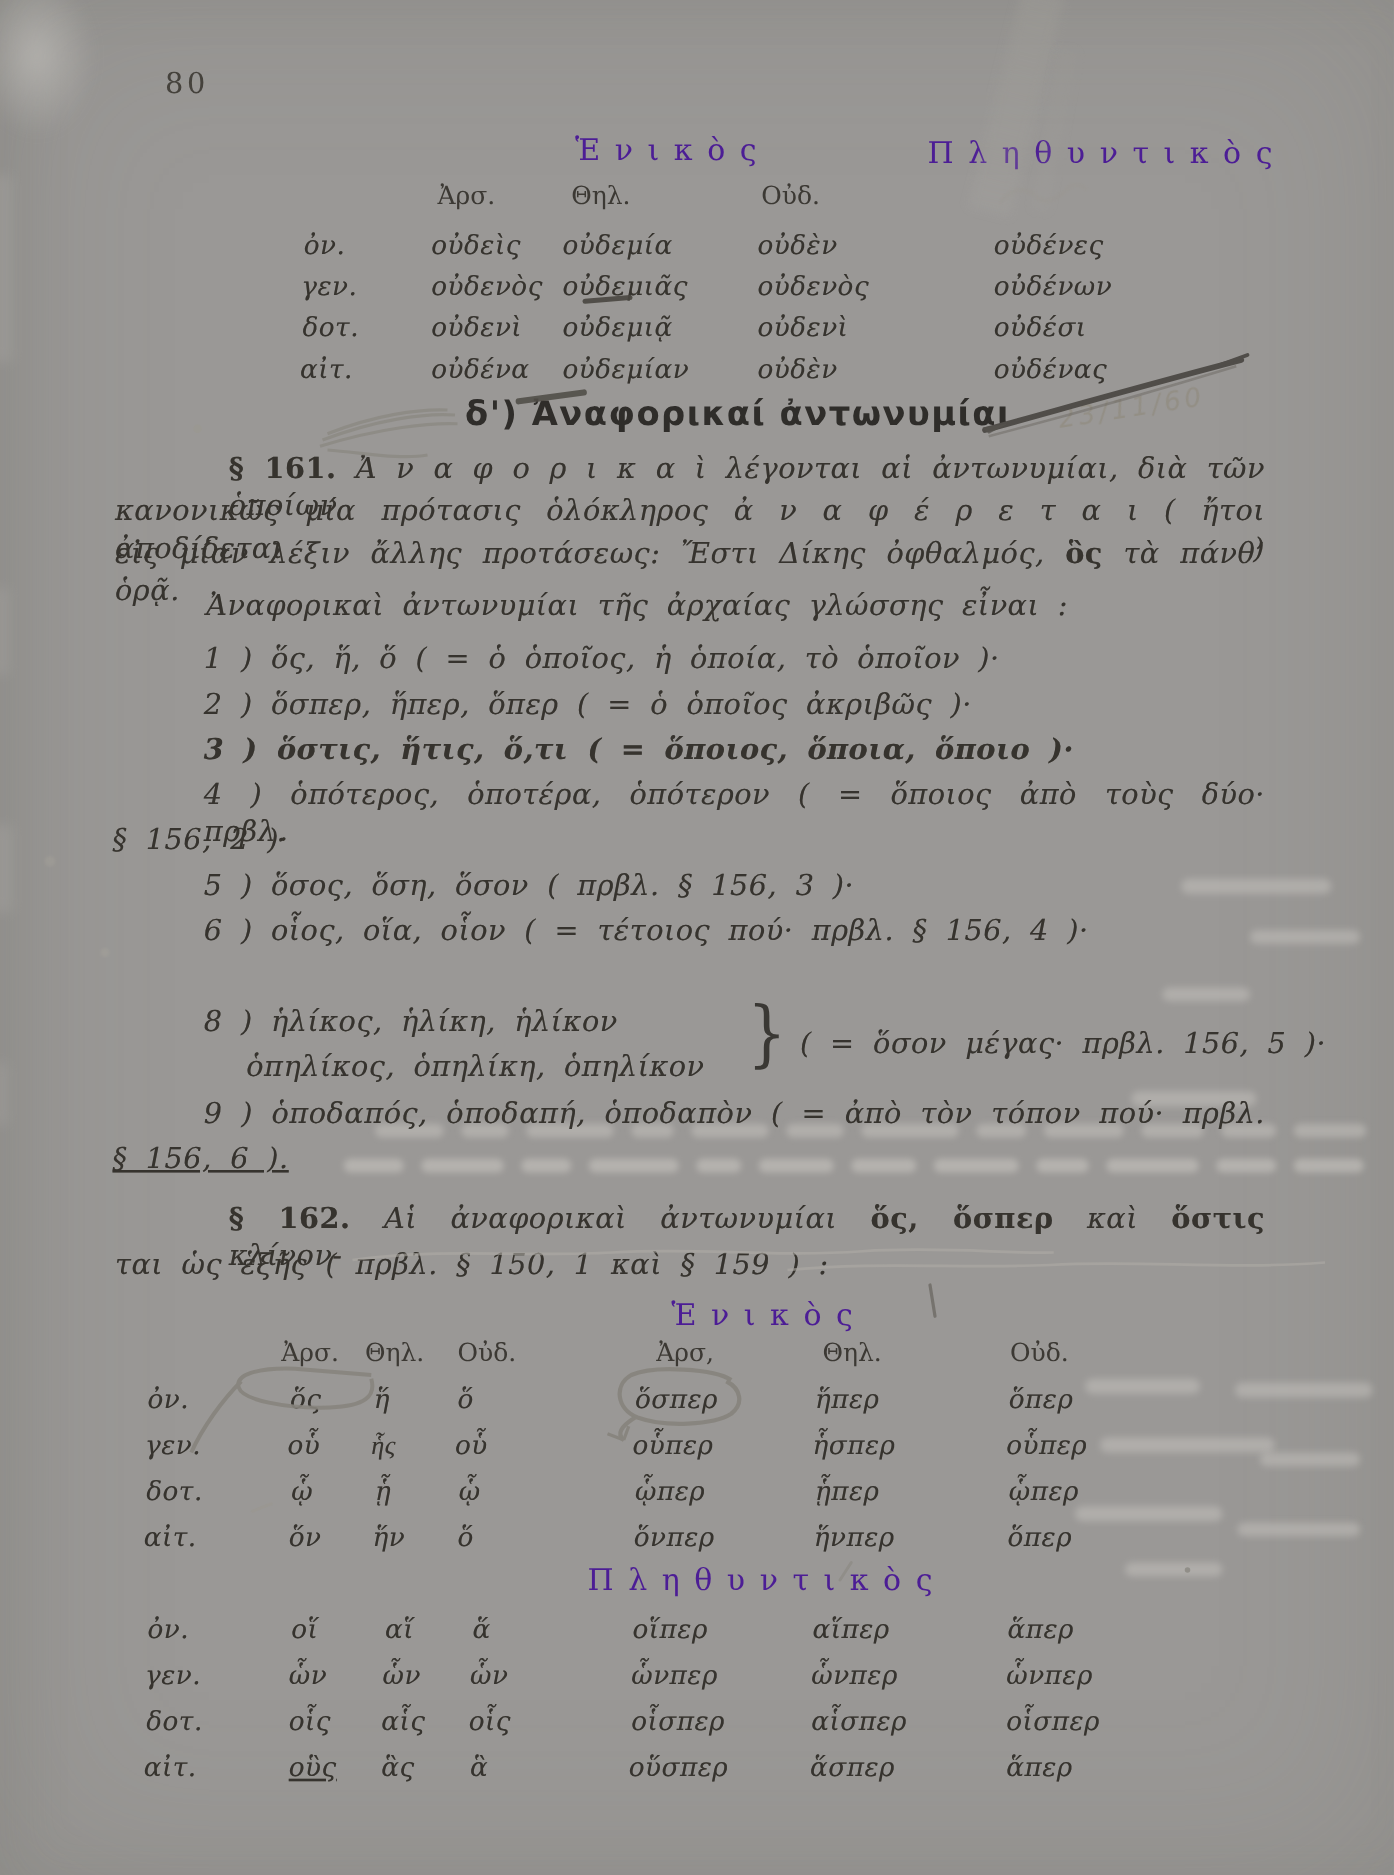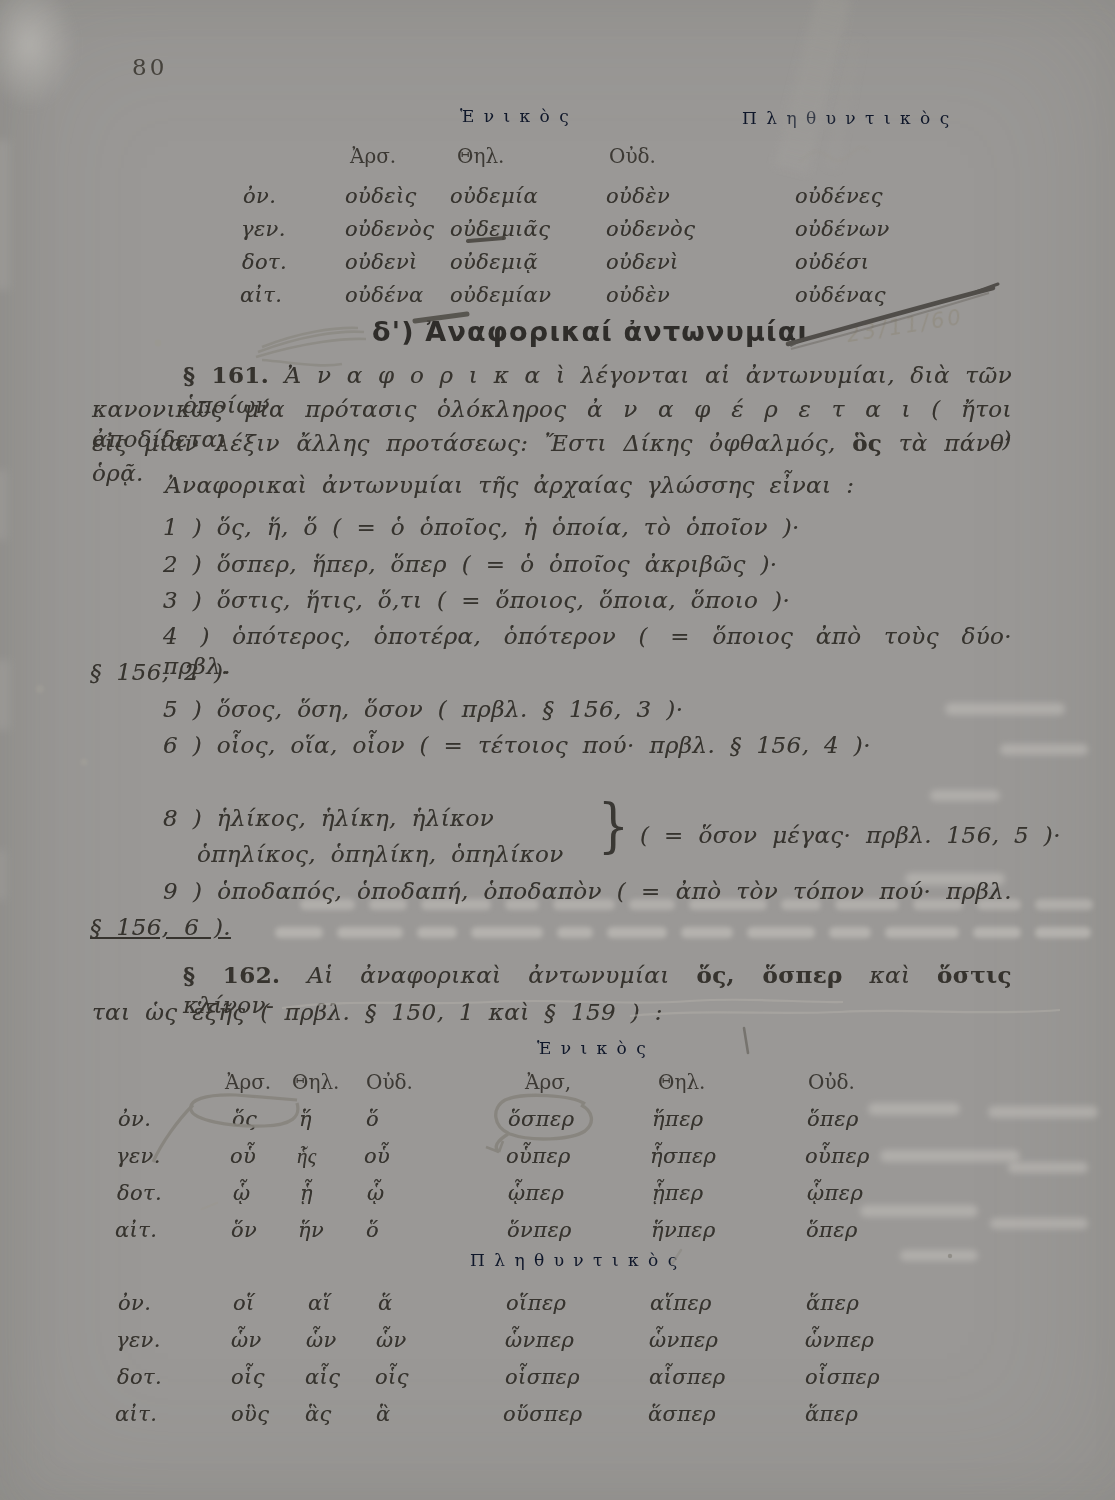--- a/index.html
+++ b/index.html
@@ -16,21 +16,21 @@
   .abs{position:absolute;white-space:nowrap;}
   .gr{font-style:italic;letter-spacing:.4px;word-spacing:7px;font-size:23px;line-height:30px;
       text-shadow:0 0 .5px rgba(62,59,52,.45);}
   .b{font-weight:bold;font-style:normal;}
   .jline{text-align:justify;text-align-last:justify;white-space:normal;}
   .pagenum{font-size:23px;letter-spacing:3px;color:#45423c;}
   .heading{font-family:"DejaVu Sans", sans-serif;font-weight:bold;font-size:27px;
            letter-spacing:1.2px;color:#2f2d2a;font-style:normal;}
   .tbl{font-size:21px;}
   .tbl .cell{position:absolute;top:0;}
-  .sphead{font-style:normal;font-size:17px;letter-spacing:2px;color:#0f172a;}
+  .sphead{font-style:normal;font-size:24px;letter-spacing:2px;color:#4c1d95;}
   .colhead{font-style:normal;font-size:20px;color:#3c3934;}
   .row{position:absolute;left:0;width:100%;height:30px;}
   
   .ghost{position:absolute;filter:blur(2.6px);opacity:.5;display:flex;gap:14px;z-index:1;}
   .ghost i{display:block;height:11px;background:#c7c4bf;border-radius:6px;}
   .gblob{position:absolute;background:#ccc9c4;border-radius:7px;filter:blur(3px);opacity:.45;z-index:1;}
   .txt{z-index:2;}
   .annot{position:absolute;inset:0;z-index:3;pointer-events:none;}
   .smudge{position:absolute;background:linear-gradient(to bottom, rgba(156,154,149,.55), rgba(176,174,169,.15));
           filter:blur(4px);z-index:3;}
@@ -138,21 +138,21 @@
 
   <div class="abs txt heading" style="left:372px;top:316px;">δ') Ἀναφορικαί ἀντωνυμίαι</div>
 
   <div class="abs txt gr jline" style="left:183px;top:360px;width:829px;"><span class="b">§ 161.</span><span> Ἀ ν α φ ο ρ ι κ α ὶ λέγονται αἱ ἀντωνυμίαι, διὰ τῶν ὁποίων</span></div>
   <div class="abs txt gr jline" style="left:92px;top:394px;width:920px;">κανονικῶς μία πρότασις ὁλόκληρος ἀ ν α φ έ ρ ε τ α ι ( ἤτοι ἀποδίδεται )</div>
   <div class="abs txt gr jline" style="left:92px;top:428px;width:920px;"><span>εἰς μίαν λέξιν ἄλλης προτάσεως: Ἔστι Δίκης ὀφθαλμός, </span><span class="b">ὃς</span><span> τὰ πάνθ’ ὁρᾷ.</span></div>
   <div class="abs txt gr" style="left:165px;top:470px;">Ἀναφορικαὶ ἀντωνυμίαι τῆς ἀρχαίας γλώσσης εἶναι :</div>
 
   <div class="abs txt gr" style="left:163px;top:512px;">1 ) ὅς, ἥ, ὅ ( = ὁ ὁποῖος, ἡ ὁποία, τὸ ὁποῖον )·</div>
   <div class="abs txt gr" style="left:163px;top:549px;">2 ) ὅσπερ, ἥπερ, ὅπερ ( = ὁ ὁποῖος ἀκριβῶς )·</div>
-  <div class="abs txt gr" style="left:163px;top:585px;">3 ) ὅστις, ἥτις, ὅ,τι ( = ὅποιος, ὅποια, ὅποιο )·</div>
+  <div class="abs txt gr" style="left:163px;top:585px;font-weight:bold;">3 ) ὅστις, ἥτις, ὅ,τι ( = ὅποιος, ὅποια, ὅποιο )·</div>
   <div class="abs txt gr jline" style="left:163px;top:621px;width:849px;">4 ) ὁπότερος, ὁποτέρα, ὁπότερον ( = ὅποιος ἀπὸ τοὺς δύο· πρβλ.</div>
   <div class="abs txt gr" style="left:90px;top:657px;">§ 156, 2 )·</div>
   <div class="abs txt gr" style="left:163px;top:694px;">5 ) ὅσος, ὅση, ὅσον ( πρβλ. § 156, 3 )·</div>
   <div class="abs txt gr" style="left:163px;top:730px;">6 ) οἷος, οἵα, οἷον ( = τέτοιος πού· πρβλ. § 156, 4 )·</div>
   <div class="abs txt gr" style="left:163px;top:803px;">8 ) ἡλίκος, ἡλίκη, ἡλίκον</div>
   <div class="abs txt gr" style="left:197px;top:839px;">ὁπηλίκος, ὁπηλίκη, ὁπηλίκον</div>
   <div class="abs txt" style="left:595px;top:792px;font-size:58px;font-style:normal;color:#3a3834;transform:scaleX(.85);">}</div>
   <div class="abs txt gr" style="left:640px;top:820px;">( = ὅσον μέγας· πρβλ. 156, 5 )·</div>
   <div class="abs txt gr jline" style="left:163px;top:876px;width:849px;">9 ) ὁποδαπός, ὁποδαπή, ὁποδαπὸν ( = ἀπὸ τὸν τόπον πού· πρβλ.</div>
   <div class="abs txt gr" style="left:90px;top:912px;text-decoration:underline;">§ 156, 6 ).</div>
@@ -232,21 +232,21 @@
     <span class="cell" style="left:117px;">δοτ.</span>
     <span class="cell" style="left:231px;">οἷς</span>
     <span class="cell" style="left:305px;">αἷς</span>
     <span class="cell" style="left:375px;">οἷς</span>
     <span class="cell" style="left:505px;">οἷσπερ</span>
     <span class="cell" style="left:649px;">αἷσπερ</span>
     <span class="cell" style="left:805px;">οἷσπερ</span>
   </div>
   <div class="row txt tbl gr" style="top:1399px;">
     <span class="cell" style="left:115px;">αἰτ.</span>
-    <span class="cell" style="left:231px;">οὓς</span>
+    <span class="cell" style="left:231px;text-decoration:underline;">οὓς</span>
     <span class="cell" style="left:305px;">ἃς</span>
     <span class="cell" style="left:376px;">ἃ</span>
     <span class="cell" style="left:503px;">οὕσπερ</span>
     <span class="cell" style="left:648px;">ἅσπερ</span>
     <span class="cell" style="left:805px;">ἅπερ</span>
   </div>
 
   <div class="abs date-note" style="left:846px;top:314px;">23/11/60</div>
 
   <svg class="annot" viewBox="0 0 1115 1500">

